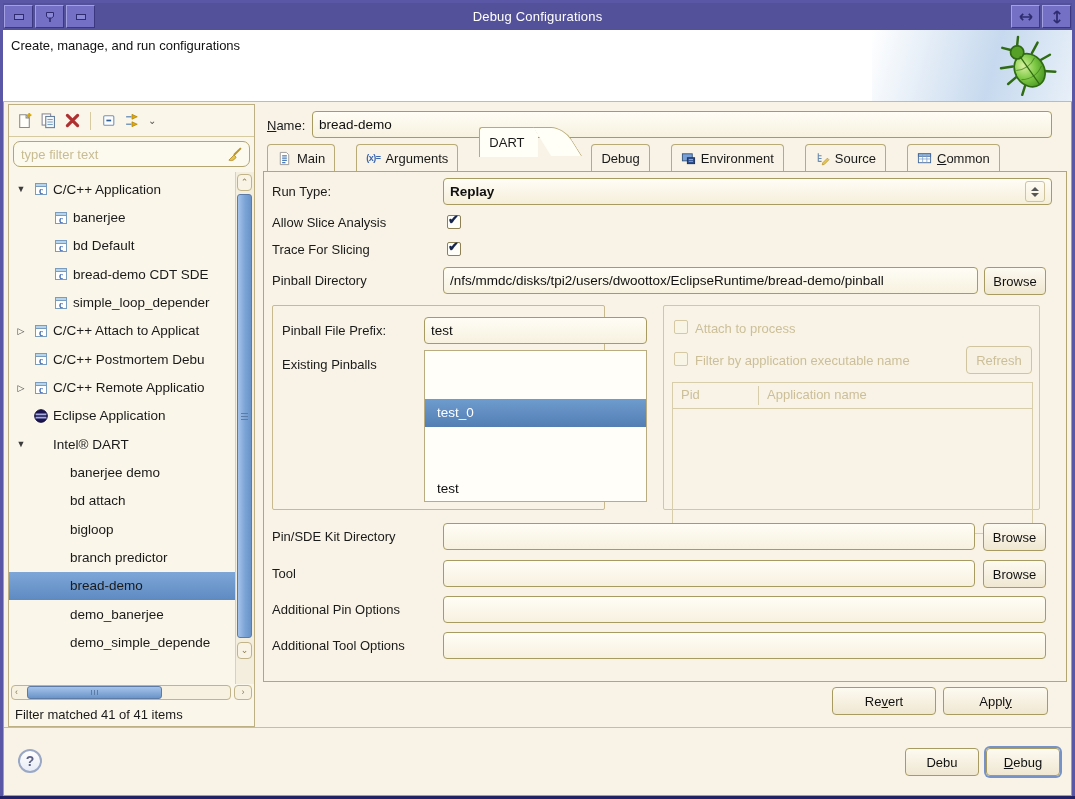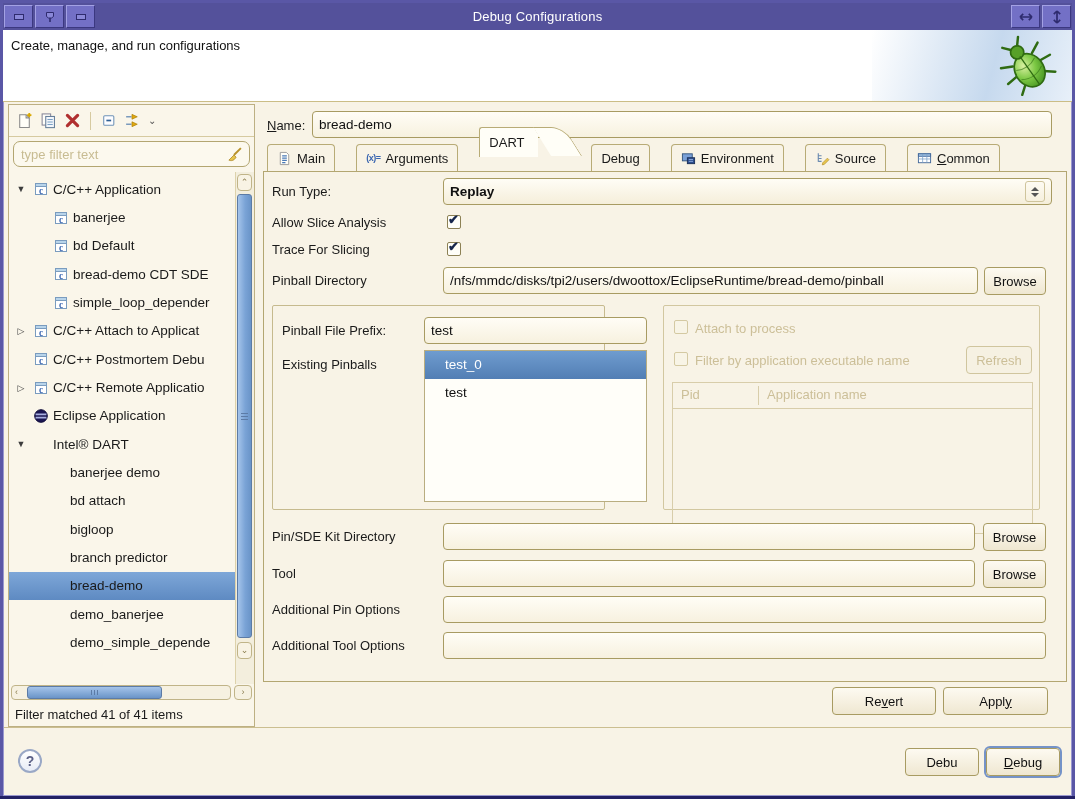--- a/index.html
+++ b/index.html
@@ -97,21 +97,21 @@
 
   .cb{position:absolute;width:14px;height:14px;border:1px solid #8d8155;border-radius:2px;background:#fffef8;box-sizing:border-box;}
   .cb.checked::before{content:"✔";position:absolute;left:0px;top:-4px;font-size:13px;font-weight:bold;color:#17264c;}
   .cb.dis{border-color:#d4c9a2;background:#f8f4e6;}
 
   .group{position:absolute;border:1px solid #c6ba8e;border-radius:2px;box-sizing:border-box;}
   .glbl{position:absolute;font-size:13px;color:#1a1a1a;white-space:nowrap;}
   .gfield{position:absolute;height:27px;border:1px solid #a89b62;border-radius:4px;background:linear-gradient(#fffdf6,#f7f1df);
           font:13.5px "Liberation Sans",sans-serif;color:#111;padding:0 6px;box-sizing:border-box;outline:none;}
   .list{position:absolute;border:1px solid #b9ad80;background:#fffef9;overflow:hidden;box-sizing:border-box;}
-  .list-item{height:28px;line-height:28px;padding:0 20px;font-size:13.5px;color:#111;}
+  .list-item{height:28px;line-height:28px;padding:0 12px;font-size:13.5px;color:#111;margin-top:48px;}
   .list-item.sel{background:linear-gradient(#6f9ccf,#527eb4);color:#fff;}
 
   .group.disabled{border-color:#d2c7a0;}
   .dlbl{position:absolute;font-size:13px;color:#ccbf98;white-space:nowrap;}
   .btn.dis{border-color:#d0c59e;color:#ccbf98;background:#f6f1e2;}
   .ptable{position:absolute;border:1px solid #d8cdaa;box-sizing:border-box;}
   .ptable .phead{position:absolute;left:0;right:0;top:0;height:25px;border-bottom:1px solid #d8cdaa;}
   .ptable .pcolsep{position:absolute;left:85px;top:3px;bottom:3px;width:1px;background:#d8cdaa;}
 
   .fsep{position:absolute;left:4px;right:4px;top:727px;height:1px;background:#cbbe90;}

